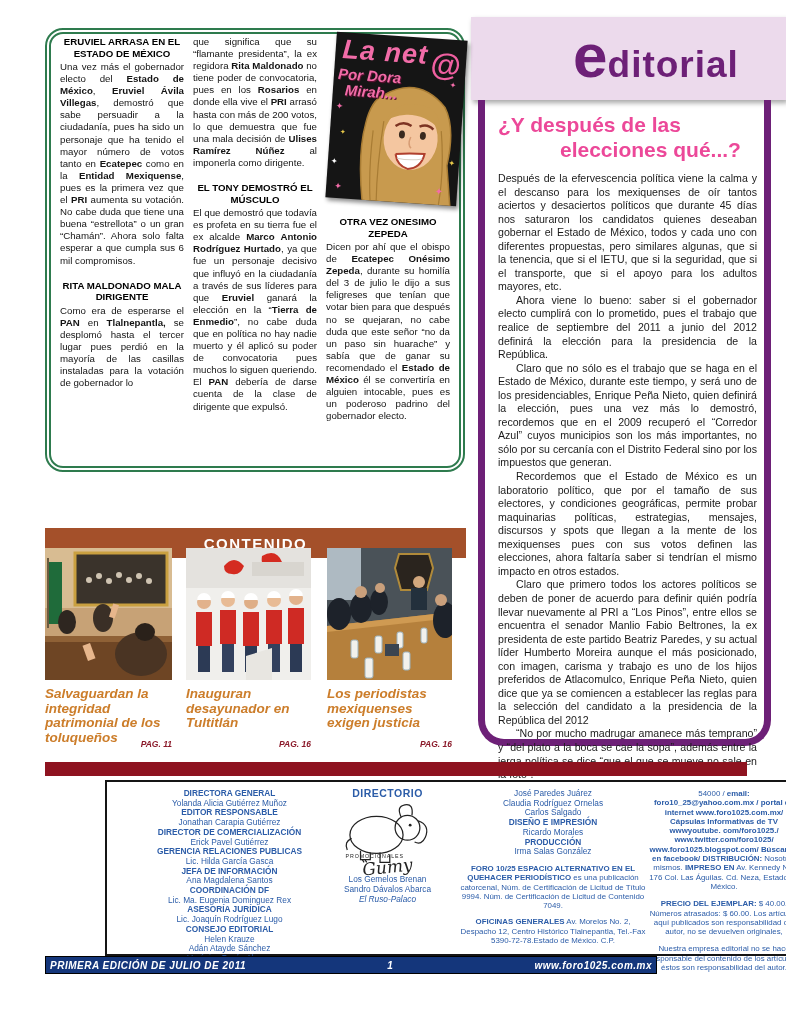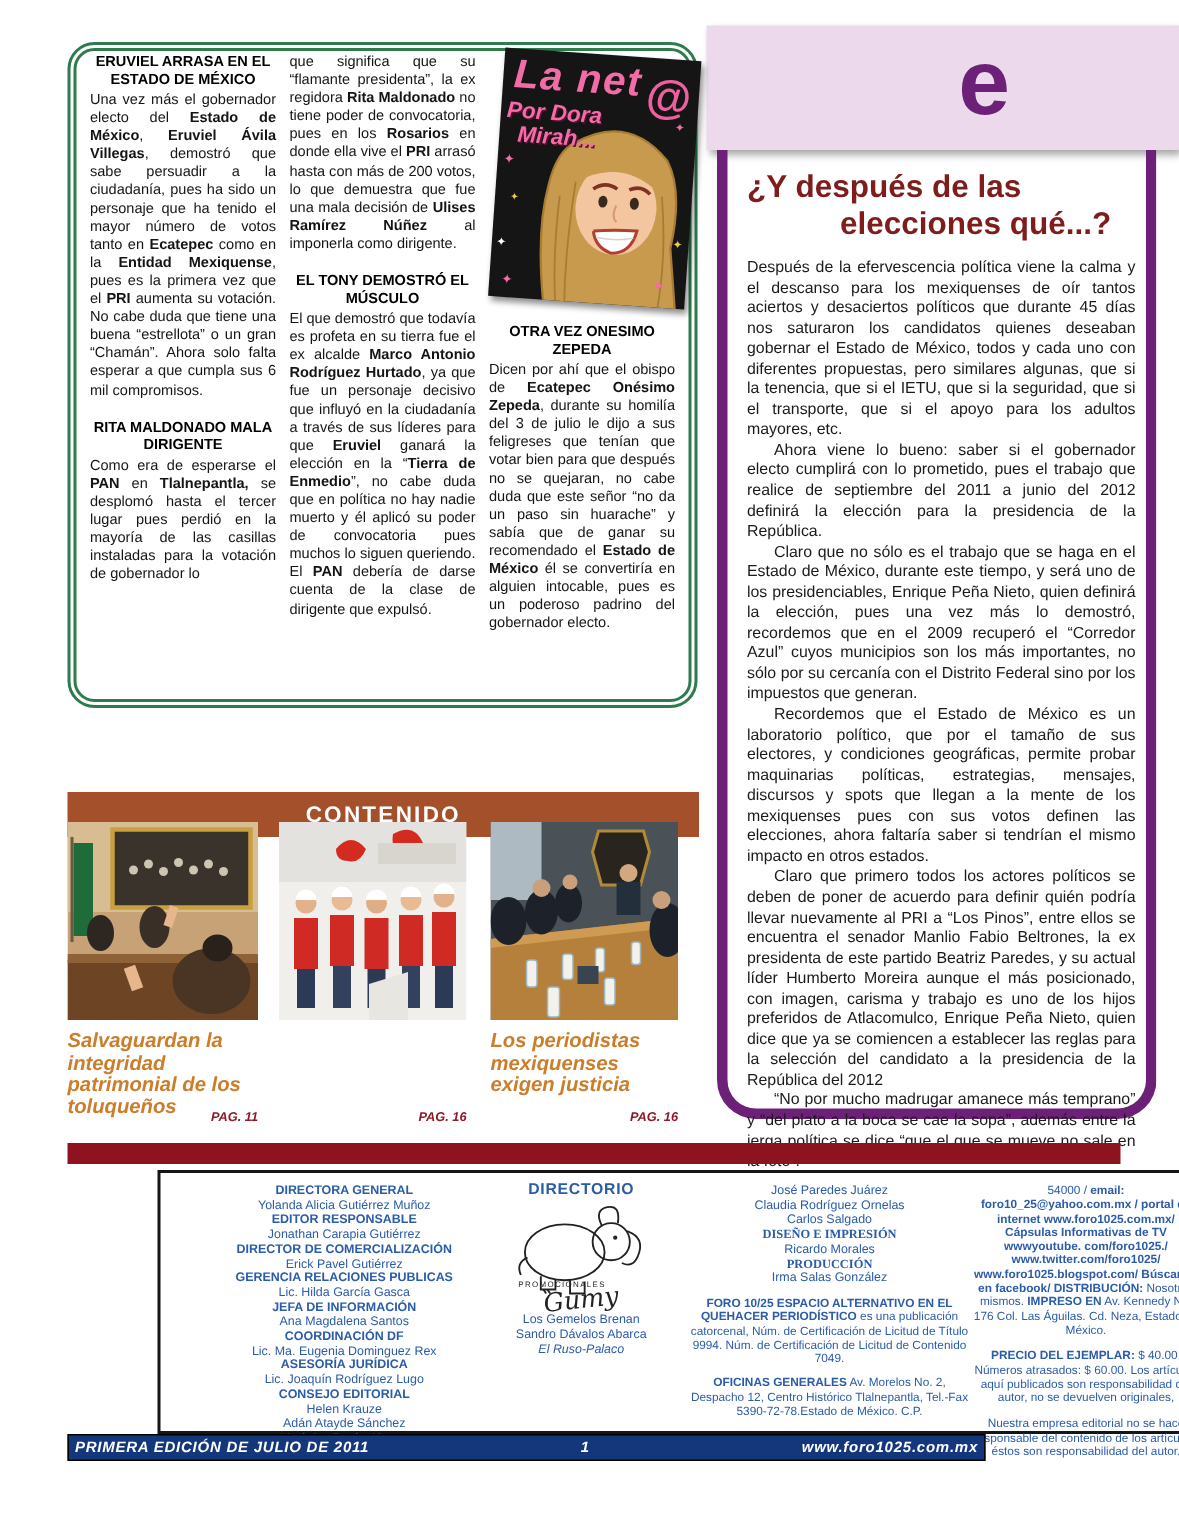--- a/index.html
+++ b/index.html
@@ -29,21 +29,21 @@
   .laneta svg{position:absolute;right:0;bottom:-2px;}
   
   .ed-header{position:absolute;left:471px;top:17px;width:315px;height:83px;background:#ecdaec;
         box-shadow:2px 3px 5px rgba(0,0,0,.35);display:flex;align-items:baseline;
         justify-content:center;padding-left:55px;box-sizing:border-box;color:#6d2077;}
   .ed-header .big-e{font-size:62px;font-weight:bold;line-height:78px;}
   .ed-header .rest{font-size:37px;font-weight:600;letter-spacing:1px;}
   .ed-frame{position:absolute;left:478px;top:100px;width:293px;height:646px;
         border-left:7px solid #6d2077;border-right:7px solid #6d2077;border-bottom:7px solid #6d2077;
         border-radius:0 0 26px 26px;box-sizing:border-box;padding:12px 7px 10px 13px;}
-  .ed-title{color:#7f1d1d;font-weight:bold;font-size:21px;line-height:25px;margin:0 0 10px;}
+  .ed-title{color:#ec4899;font-weight:bold;font-size:21px;line-height:25px;margin:0 0 10px;}
   .ed-title .l2{display:block;margin-left:62px;}
   .ed-body{font-size:10.6px;line-height:13.55px;text-align:justify;color:#1a1a1a;}
   .ed-body p{margin:0;text-indent:18px;}
   .ed-body p.first{text-indent:0;}
   .ed-closing{font-weight:bold;font-style:italic;}
   
   .contenido{position:absolute;left:45px;top:504px;width:421px;height:30px;background:#a4502a;
         color:#fff;font-weight:bold;font-size:15px;letter-spacing:1.5px;
         display:flex;align-items:center;justify-content:center;margin-top:24px;}
   .photo{position:absolute;top:548px;height:132px;}
@@ -57,21 +57,21 @@
         box-sizing:border-box;color:#2b5ca8;background:#fff;margin-left:44px;}
   .dir-col{position:absolute;text-align:center;}
   .dir-colA{left:10px;top:7px;width:225px;font-size:8.3px;line-height:9.7px;}
   .dir-colA .role{font-weight:bold;}
   .dir-colB{left:218px;top:7px;width:125px;font-size:8.3px;line-height:9.7px;}
   .dir-colB .ttl{font-weight:bold;font-size:10.5px;letter-spacing:.5px;margin-bottom:4px;}
   .sig{font-family:"DejaVu Serif",serif;font-style:italic;font-size:17px;color:#222;
         transform:rotate(-6deg);margin:-4px 0 2px;}
   .dir-colB .it{font-style:italic;}
   .dir-colC{left:352px;top:7px;width:188px;font-size:8.3px;line-height:9.7px;}
-  .dir-colC .b{font-weight:bold;font-family:Liberation Serif, serif;}
+  .dir-colC .b{font-weight:bold;}
   .dir-colC .para{margin-top:7px;font-size:7.9px;line-height:9.3px;}
   .dir-colD{left:542px;top:7px;width:150px;font-size:7.9px;line-height:9.3px;}
   .dir-colD .para{margin-bottom:8px;}
   .footer{position:absolute;left:45px;top:956px;width:612px;height:18px;background:#14367b;
         border:1px solid #000;box-sizing:border-box;color:#fff;display:flex;align-items:center;
         font-size:10px;font-weight:bold;font-style:italic;letter-spacing:.5px;}
   .footer .l{padding-left:4px;}
   .footer .c{flex:1;text-align:center;}
   .footer .r{padding-right:4px;}
 </style>
@@ -122,20 +122,21 @@
     <span class="star" style="left:10px;top:96px;color:#e8c94a;font-size:7px;">✦</span>
     <span class="star" style="left:3px;top:126px;color:#ffffff;font-size:8px;">✦</span>
     <span class="star" style="left:8px;top:150px;color:#f26ca8;font-size:9px;">✦</span>
     <span class="star" style="right:8px;top:42px;color:#f26ca8;font-size:8px;">✦</span>
     <span class="star" style="right:4px;top:120px;color:#e8c94a;font-size:8px;">✦</span>
     <span class="star" style="right:14px;top:148px;color:#f26ca8;font-size:10px;">✦</span>
   </div>
 
   <div class="ed-header">
     <span class="big-e">e</span>
+      <span class="rest">ditorial</span>
   </div>
   <div class="ed-frame">
     <div class="ed-title">
       <span>¿Y después de las</span>
       <span class="l2">elecciones qué...?</span>
     </div>
     <div class="ed-body">
       <p class="first">Después de la efervescencia política viene la calma y el descanso para los mexiquenses de oír tantos aciertos y desaciertos políticos que durante 45 días nos saturaron los candidatos quienes deseaban gobernar el Estado de México, todos y cada uno con diferentes propuestas, pero similares algunas, que si la tenencia, que si el IETU, que si la seguridad, que si el transporte, que si el apoyo para los adultos mayores, etc.</p>
       <p>Ahora viene lo bueno: saber si el gobernador electo cumplirá con lo prometido, pues el trabajo que realice de septiembre del 2011 a junio del 2012 definirá la elección para la presidencia de la República.</p>
       <p>Claro que no sólo es el trabajo que se haga en el Estado de México, durante este tiempo, y será uno de los presidenciables, Enrique Peña Nieto, quien definirá la elección, pues una vez más lo demostró, recordemos que en el 2009 recuperó el “Corredor Azul” cuyos municipios son los más importantes, no sólo por su cercanía con el Distrito Federal sino por los impuestos que generan.</p>
@@ -234,20 +235,21 @@
         <rect x="48" y="88" width="7" height="17" rx="2"></rect>
         <rect x="70" y="84" width="6" height="16" rx="2"></rect>
         <rect x="94" y="80" width="6" height="15" rx="2"></rect>
         <rect x="38" y="110" width="8" height="20" rx="2"></rect>
         <rect x="76" y="104" width="7" height="18" rx="2"></rect>
     </g>
     <rect x="58" y="96" width="14" height="12" fill="#3a4450"></rect>
   </svg>
 
   <div class="caption" style="left:45px;width:130px">Salvaguardan la integridad patrimonial de los toluqueños</div>
+  <div class="caption" style="left:186px;width:128px">Inauguran desayunador en Tultitlán</div>
   <div class="caption" style="left:327px;width:128px">Los periodistas mexiquenses exigen justicia</div>
   <div class="pag" style="left:45px;width:127px">PAG. 11</div>
   <div class="pag" style="left:186px;width:125px">PAG. 16</div>
   <div class="pag" style="left:327px;width:125px">PAG. 16</div>
 
   <div class="bar-maroon"></div>
 
   <div class="dir-box">
     <div class="dir-col dir-colA">
       <div class="role">DIRECTORA GENERAL</div>

